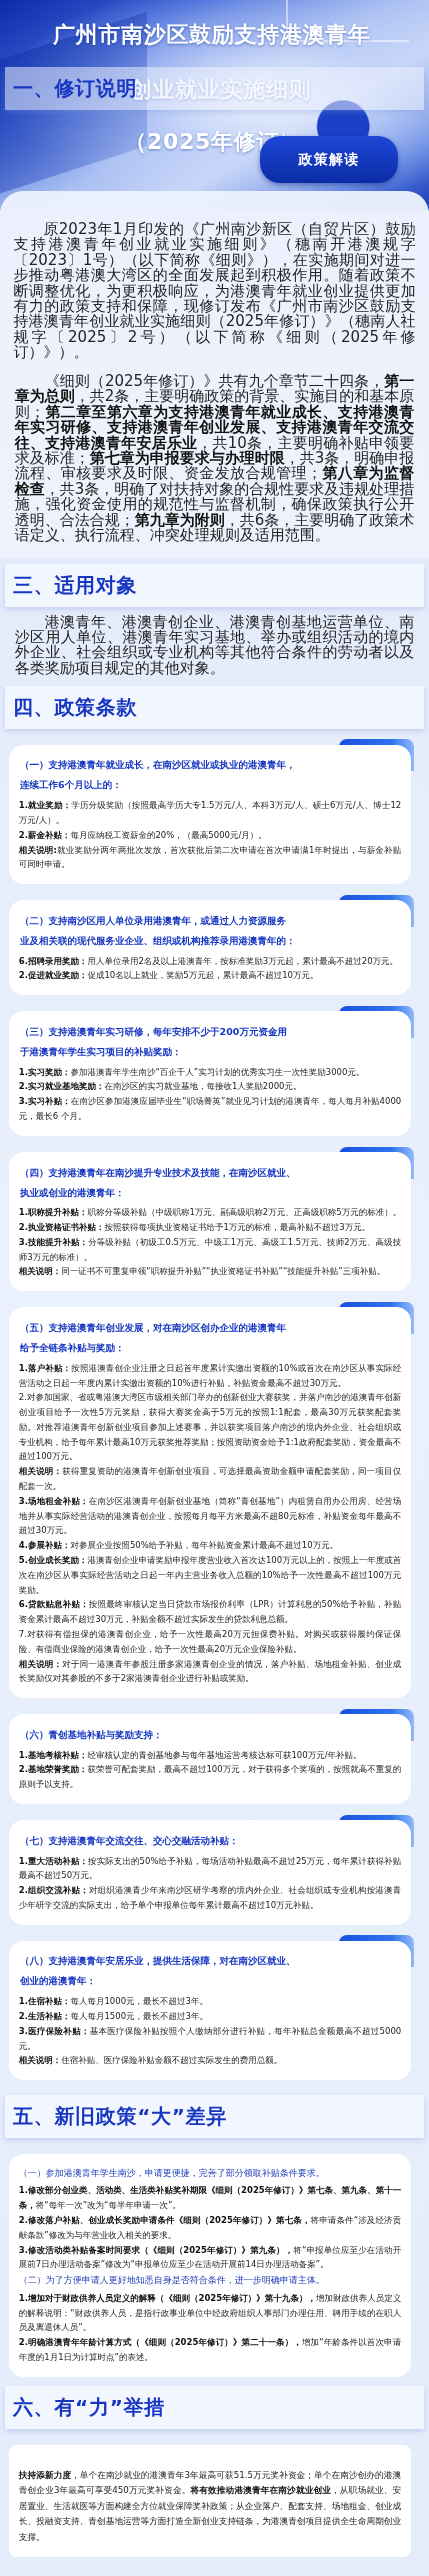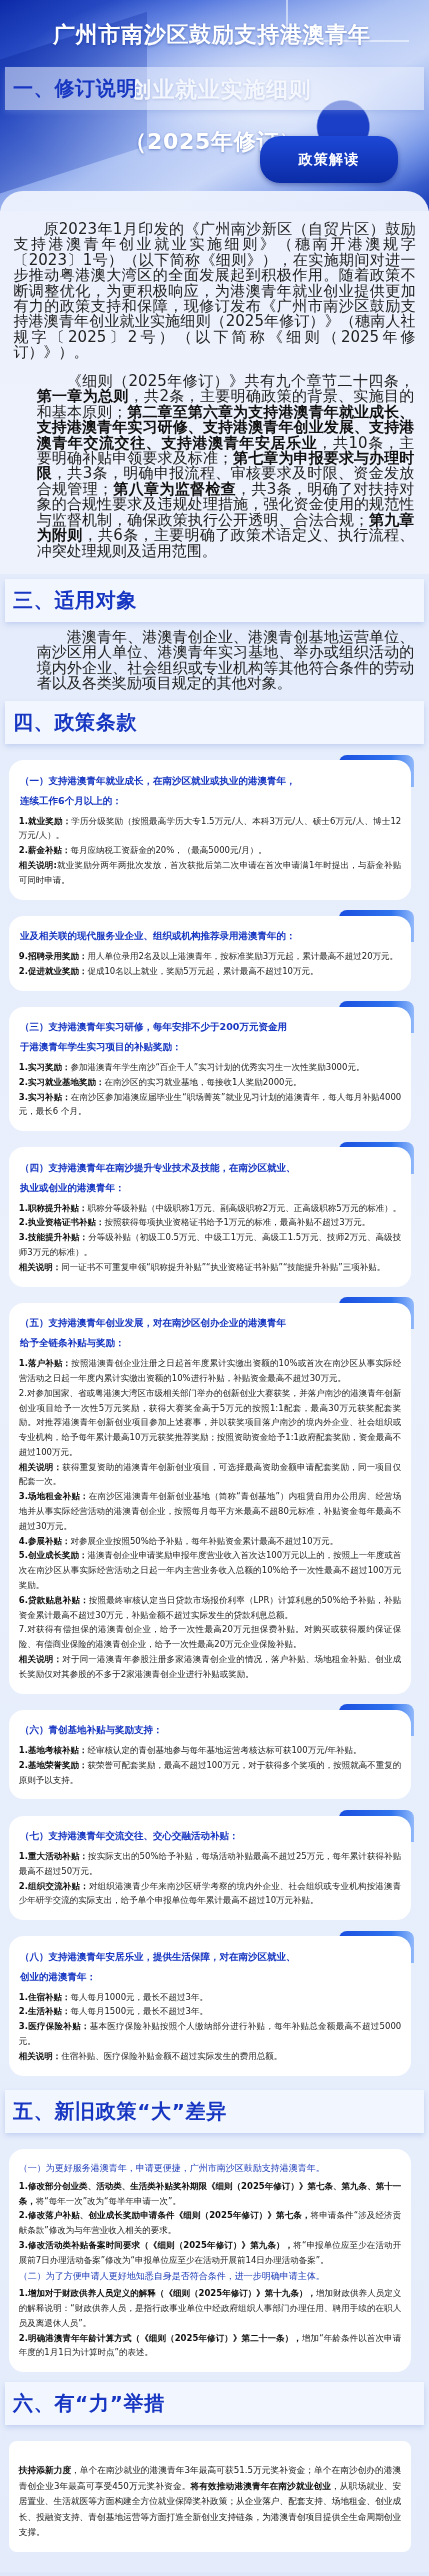--- a/index.html
+++ b/index.html
@@ -58,21 +58,21 @@
   .wave-panel {
     margin: -20px 0 0; padding: 31px 10.7px 9.4px; position: relative;
     background: linear-gradient(180deg, rgba(236,241,253,0.96), #eef2fc);
     border-radius: 23px 23px 0 0; z-index: 1;
   }
   .para {
     font-size: 15px; line-height: 15.4px; text-indent: 2em; color: #222; text-align: justify;
     padding: 0 2.7px;
   }
   .para b { font-weight: bold; color: #111; }
-  .plain-block { padding: 8px 12px 9.4px; margin-left: 22px; }
+  .plain-block { padding: 8px 12px 9.4px; }
 
   
   .card-wrap { position: relative; margin: 10.7px 9.4px 0; padding-top: 5.4px; }
   .tab-deco {
     position: absolute; right: 5.4px; top: 0; width: 75px; height: 32px;
     border-radius: 8px 8px 0 0;
     background: linear-gradient(90deg, #1a4fe0 0%, #2f73ee 70%, rgba(90,150,250,0.6) 100%);
     filter: blur(0.7px); z-index: 0;
   }
   .card {
@@ -140,23 +140,24 @@
           <div class="card-body">
             <p><b>1.就业奖励：</b><span>学历分级奖励（按照最高学历大专1.5万元/人、本科3万元/人、硕士6万元/人、博士12万元/人）。</span></p>
             <p><b>2.薪金补贴：</b><span>每月应纳税工资薪金的20%，（最高5000元/月）。</span></p>
             <p><b>相关说明:</b><span>就业奖励分两年两批次发放，首次获批后第二次申请在首次申请满1年时提出，与薪金补贴可同时申请。</span></p>
           </div>
         </div>
       </div>
       <div class="card-wrap">
         <div class="tab-deco"></div>
         <div class="card">
+          <div class="card-title">（二）支持南沙区用人单位录用港澳青年，或通过人力资源服务</div>
           <div class="card-title">业及相关联的现代服务业企业、组织或机构推荐录用港澳青年的：</div>
           <div class="card-body">
-            <p><b>9.招聘录用奖励：</b><span>用人单位录用2名及以上港澳青年，按标准奖励3万元起，累计最高不超过20万元。</span></p>
+            <p><b>6.招聘录用奖励：</b><span>用人单位录用2名及以上港澳青年，按标准奖励3万元起，累计最高不超过20万元。</span></p>
             <p><b>2.促进就业奖励：</b><span>促成10名以上就业，奖励5万元起，累计最高不超过10万元。</span></p>
           </div>
         </div>
       </div>
       <div class="card-wrap">
         <div class="tab-deco"></div>
         <div class="card">
           <div class="card-title">（三）支持港澳青年实习研修，每年安排不少于200万元资金用</div>
           <div class="card-title">于港澳青年学生实习项目的补贴奖励：</div>
           <div class="card-body">
@@ -231,21 +232,21 @@
         </div>
       </div>
     </div>
 
   <div class="spacer" style="height:14.8px"></div>
   <div class="sec-head">
     <span class="t">五、新旧政策“大”差异</span>
   </div>
   <div class="card-wrap">
     <div class="card">
-      <div class="sub-h">（一）为更好服务港澳青年，申请更便捷，广州市南沙区鼓励支持港澳青年。</div>
+      <div class="sub-h">（一）参加港澳青年学生南沙，申请更便捷，完善了部分领取补贴条件要求。</div>
       <div class="card-body" id="s5-items1">
           <p><b>1.修改部分创业类、活动类、生活类补贴奖补期限《细则（2025年修订）》第七条、第九条、第十一条，</b><span>将“每年一次”改为“每半年申请一次”。</span></p>
           <p><b>2.修改落户补贴、创业成长奖励申请条件《细则（2025年修订）》第七条，</b><span>将申请条件“涉及经济贡献条款”修改为与年营业收入相关的要求。</span></p>
           <p><b>3.修改活动类补贴备案时间要求（《细则（2025年修订）》第九条），</b><span>将“申报单位应至少在活动开展前7日办理活动备案”修改为“申报单位应至少在活动开展前14日办理活动备案”。</span></p>
         </div>
       <div class="sub-h">（二）为了方便申请人更好地知悉自身是否符合条件，进一步明确申请主体。</div>
       <div class="card-body" id="s5-items2">
           <p><b>1.增加对于财政供养人员定义的解释（《细则（2025年修订）》第十九条），</b><span>增加财政供养人员定义的解释说明：“财政供养人员，是指行政事业单位中经政府组织人事部门办理任用、聘用手续的在职人员及离退休人员”。</span></p>
           <p><b>2.明确港澳青年年龄计算方式（《细则（2025年修订）》第二十一条），</b><span>增加“年龄条件以首次申请年度的1月1日为计算时点”的表述。</span></p>
         </div>

